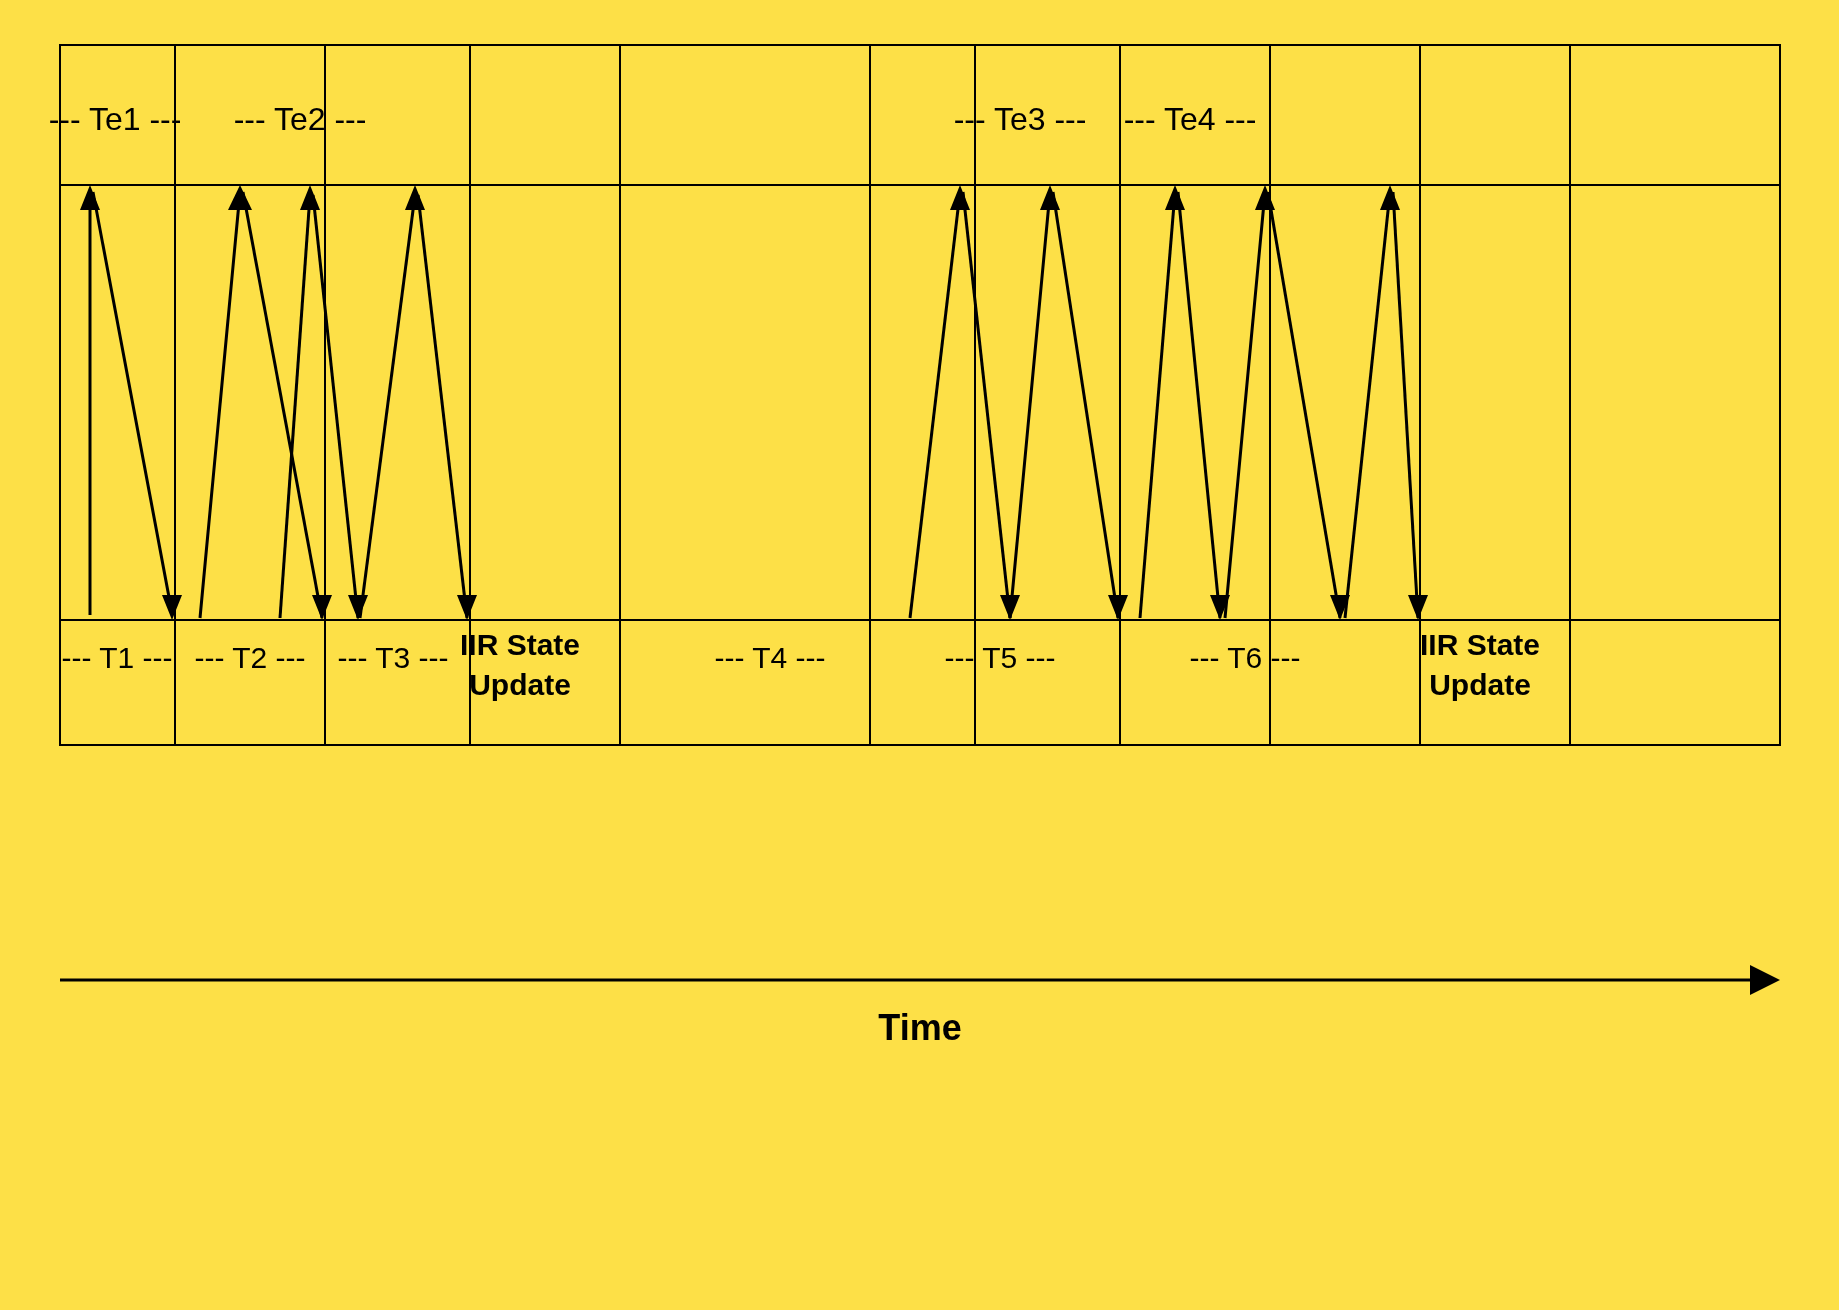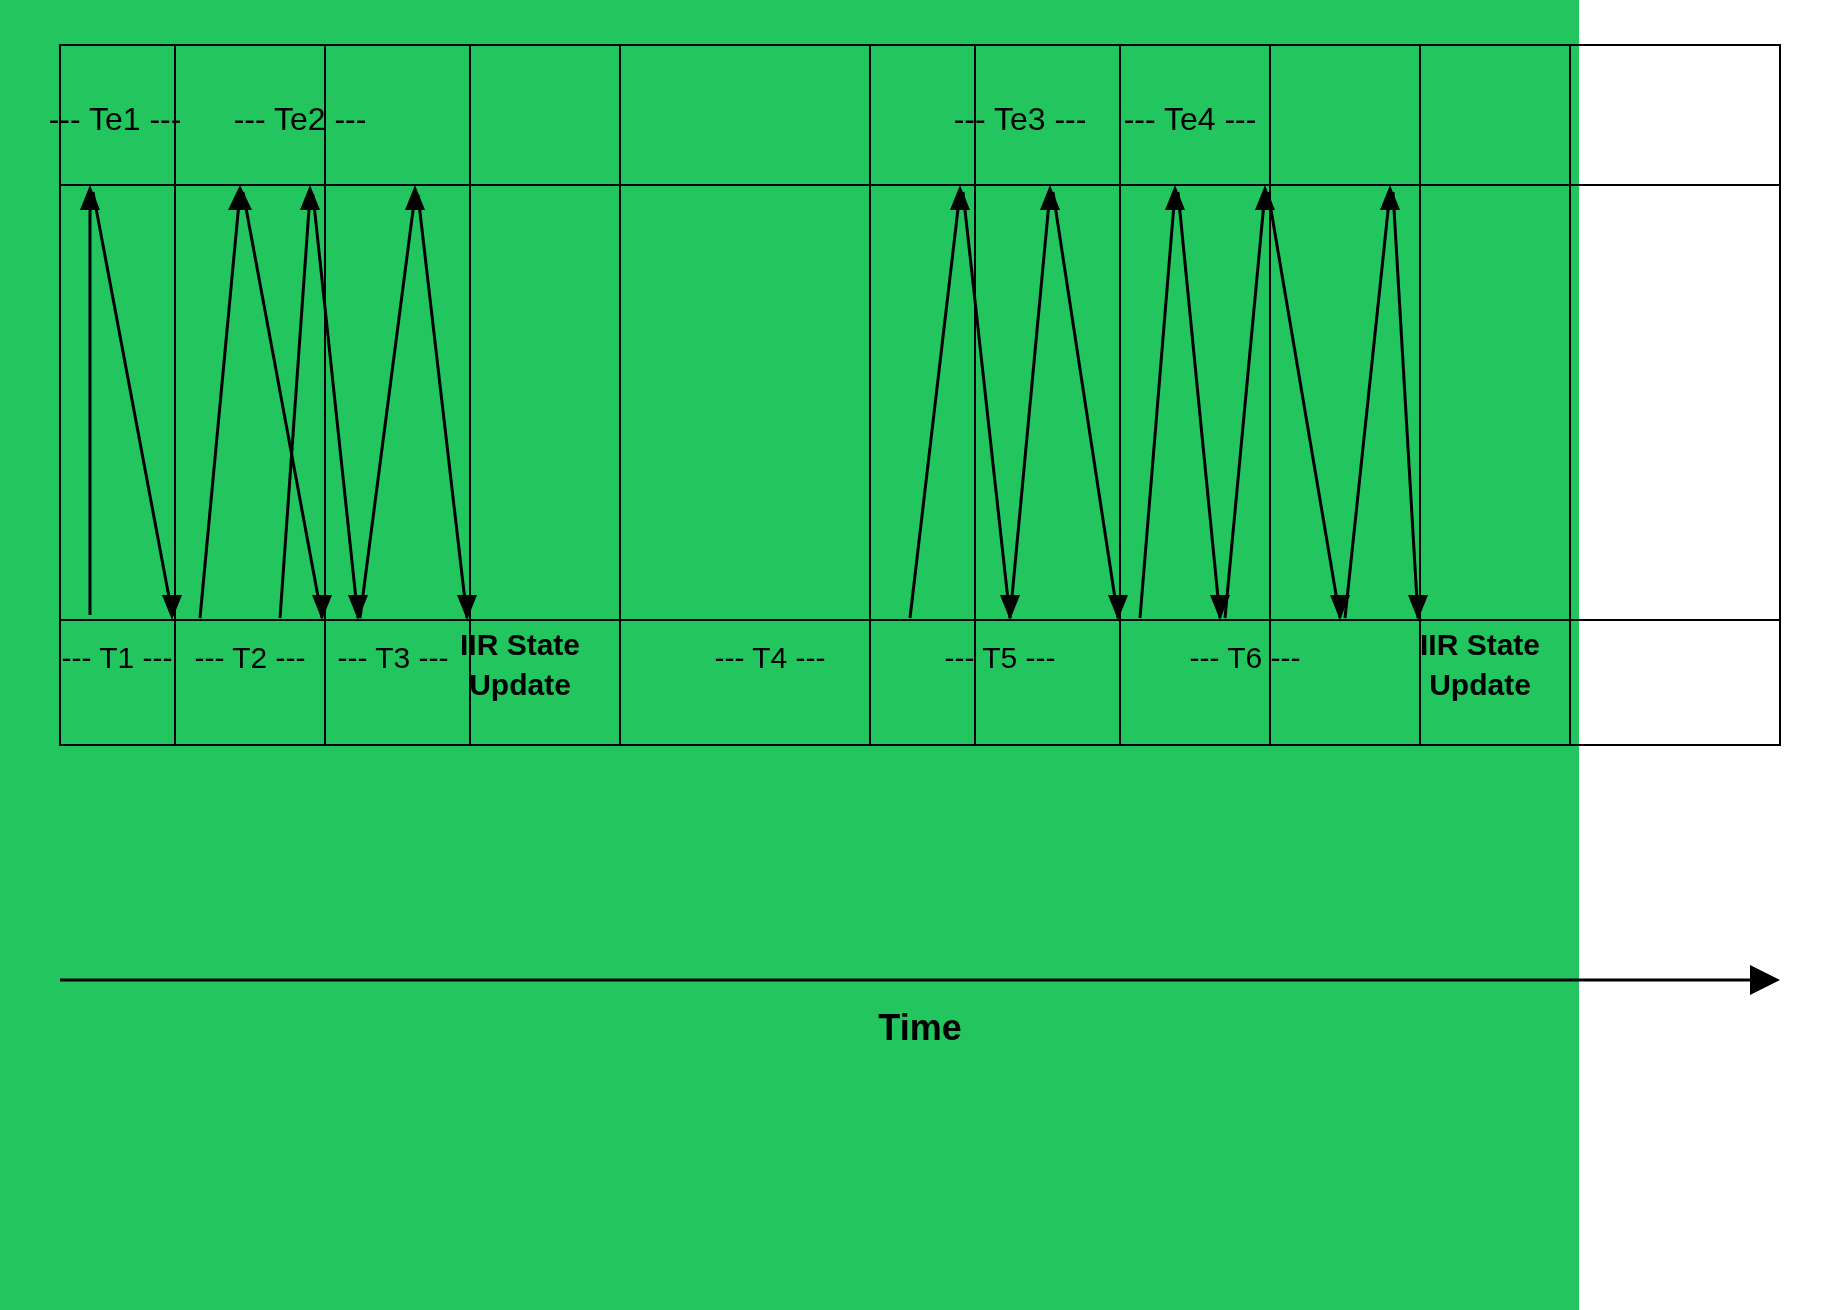--- a/index.html
+++ b/index.html
@@ -4,24 +4,24 @@
   <style>
     * { margin: 0; padding: 0; box-sizing: border-box; }
     body {
       background: #fff;
       width: 1839px;
       height: 1310px;
       overflow: hidden;
       font-family: Arial, sans-serif;
     }
     .main-container {
-      width: 1579px;
+      width: 1839px;
       height: 1310px;
       position: relative;
-      background: #22c55e;
+      background: #fde047;
     }
     svg {
       position: absolute;
       top: 0;
       left: 0;
       width: 1839px;
       height: 1310px;
     }
   </style>
 </head>

